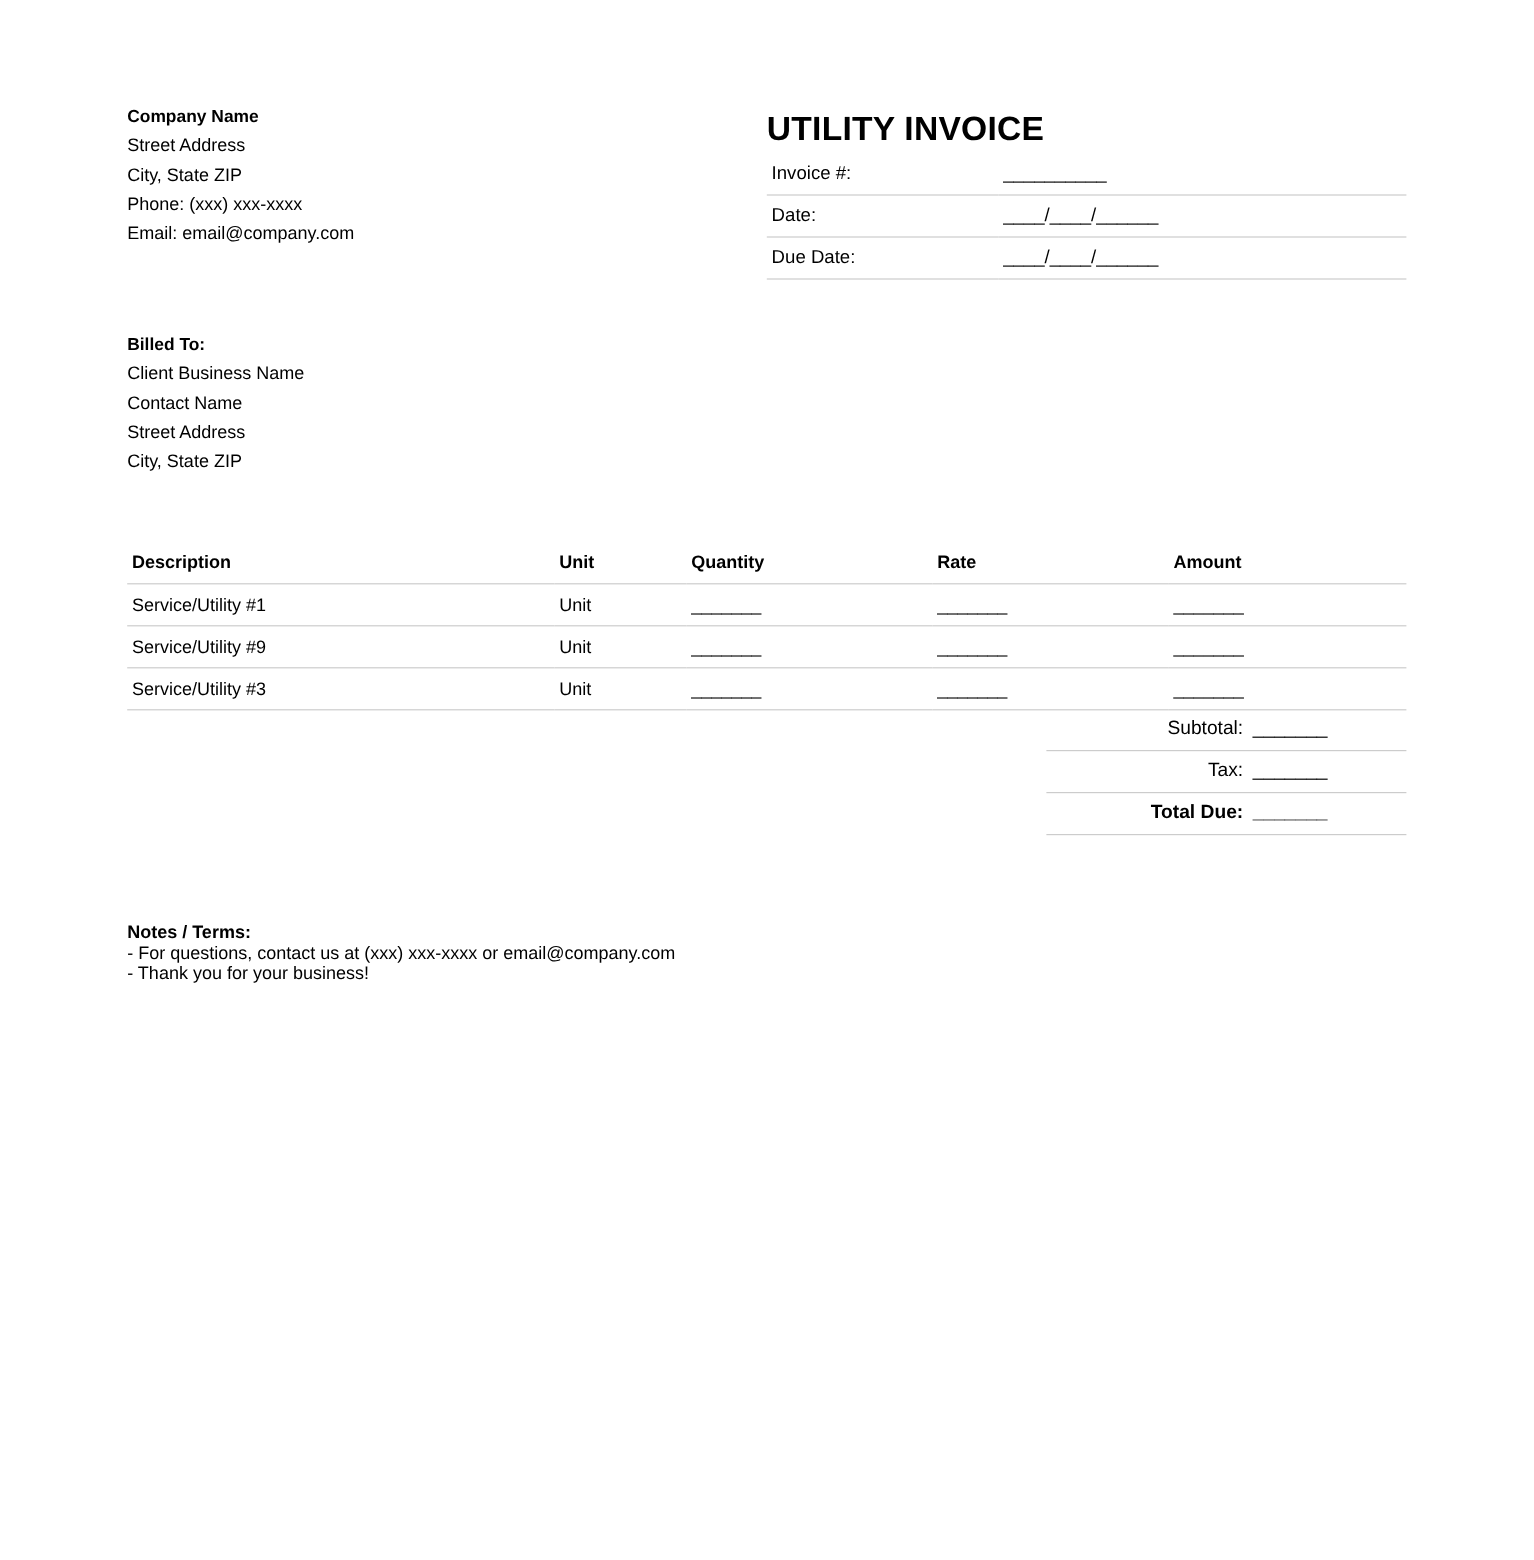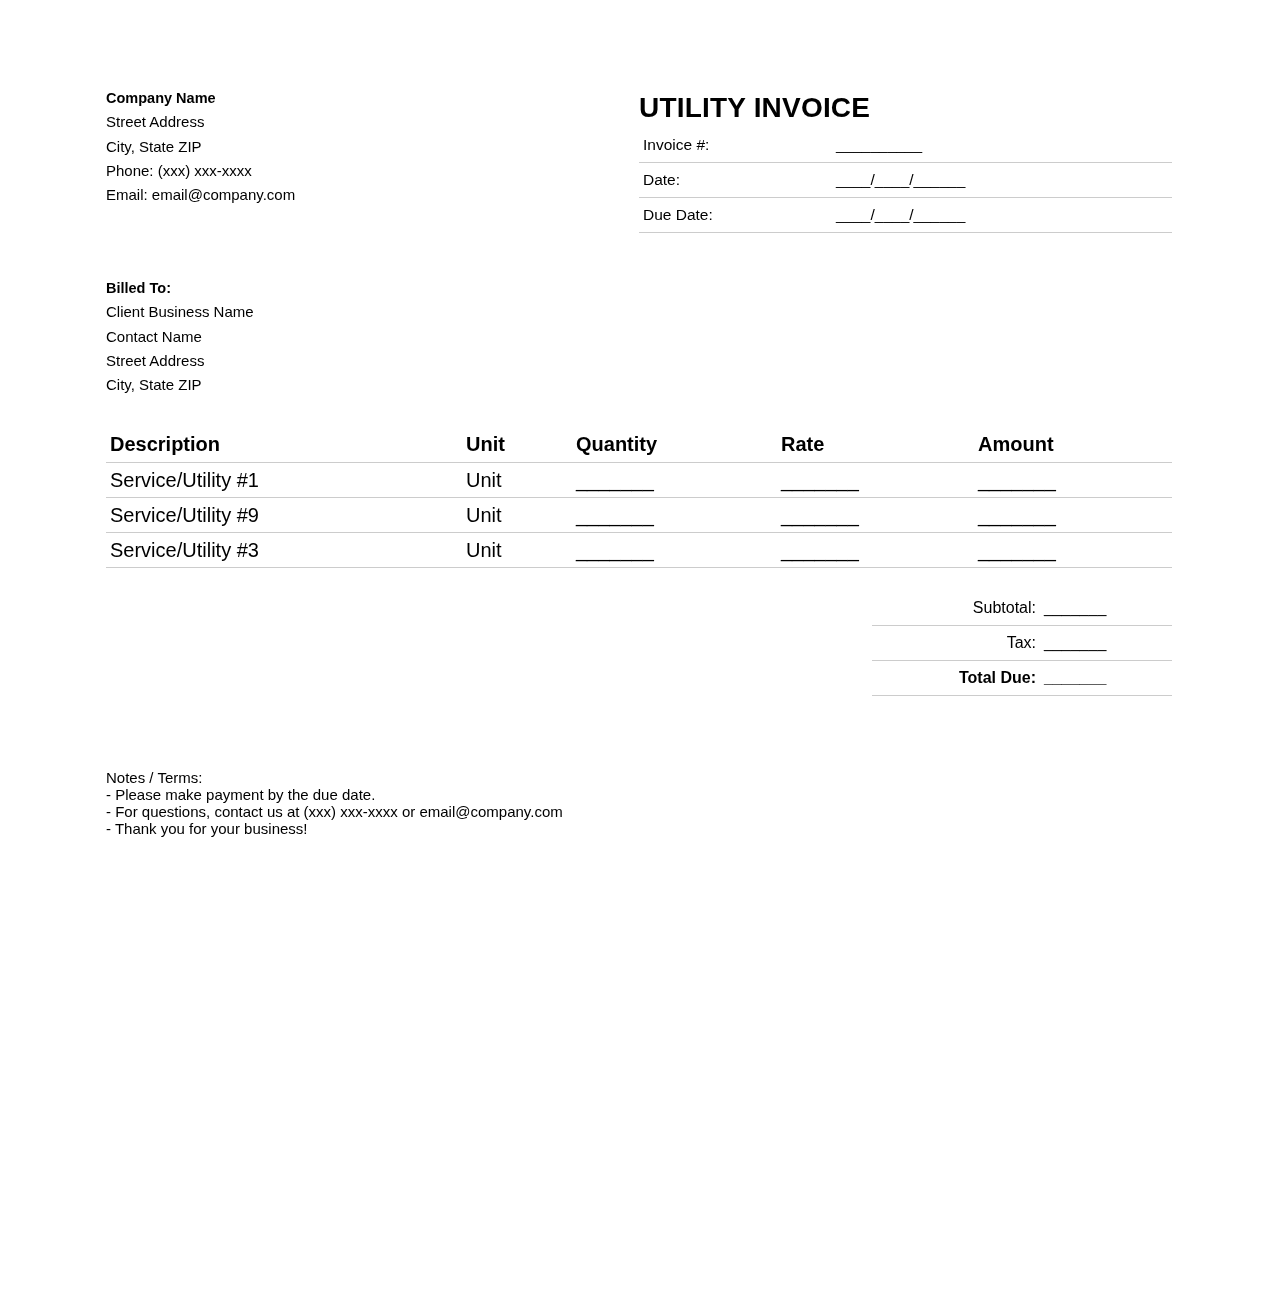--- a/index.html
+++ b/index.html
@@ -6,29 +6,29 @@
   body { width: 1278px; height: 1300px; position: relative; font-family: "Liberation Sans", sans-serif; color: #000; }
   .abs { position: absolute; }
   .company { left: 106px; top: 86px; font-size: 15px; line-height: 24.3px; }
   .company .bold { font-weight: bold; font-size: 14.5px; }
   .title { left: 639px; top: 82px; font-size: 28px; font-weight: bold; letter-spacing: 0.2px; margin-top: 10px; }
   .meta { left: 639px; top: 128px; width: 533px; border-collapse: collapse; font-size: 15.5px; }
   .meta td { height: 34px; border-bottom: 1px solid #ccc; padding: 0 4px; vertical-align: middle; margin-left: 45px; }
   .meta td.lbl { width: 185px; }
   .billed { left: 106px; top: 276px; font-size: 15px; line-height: 24.3px; }
   .billed .bold { font-weight: bold; font-size: 14.5px; }
-  .items { left: 106px; top: 427px; width: 1066px; border-collapse: collapse; font-size: 20px; }
+  .items { left: 106px; top: 451px; width: 1066px; border-collapse: collapse; font-size: 15px; }
   .items th { text-align: left; font-weight: bold; height: 35px; padding: 0 4px; border-bottom: 1px solid #ccc; }
   .items td { height: 34px; padding: 0 4px; border-bottom: 1px solid #ccc; }
   .totals { left: 872px; top: 591px; width: 300px; border-collapse: collapse; font-size: 16px; }
   .totals td { height: 34px; padding: 0 4px; border-bottom: 1px solid #ccc; }
   .totals td.lbl { width: 160px; text-align: right; }
   .totals tr.bold td { font-weight: bold; }
   .notes { left: 106px; top: 769px; font-size: 15px; line-height: 17px; }
-  .notes .bold { font-weight: normal; }
+  .notes .bold { font-weight: bold; }
 </style>
 </head>
 <body>
 
 <div class="abs company">
   <div class="bold">Company Name</div>
   <div>Street Address</div>
   <div>City, State ZIP</div>
   <div>Phone: (xxx) xxx-xxxx</div>
   <div>Email: email@company.com</div>
@@ -108,16 +108,15 @@
   </tr>
   <tr class="bold">
     <td class="lbl">Total Due:</td>
     <td>_______</td>
   </tr>
 </tbody>
   </table>
 
 <div class="abs notes">
   <div class="bold">Notes / Terms:</div>
-  <div>- Please make payment by the due date.</div>
   <div>- For questions, contact us at (xxx) xxx-xxxx or email@company.com</div>
   <div>- Thank you for your business!</div>
 </div>
 
 </body></html>

